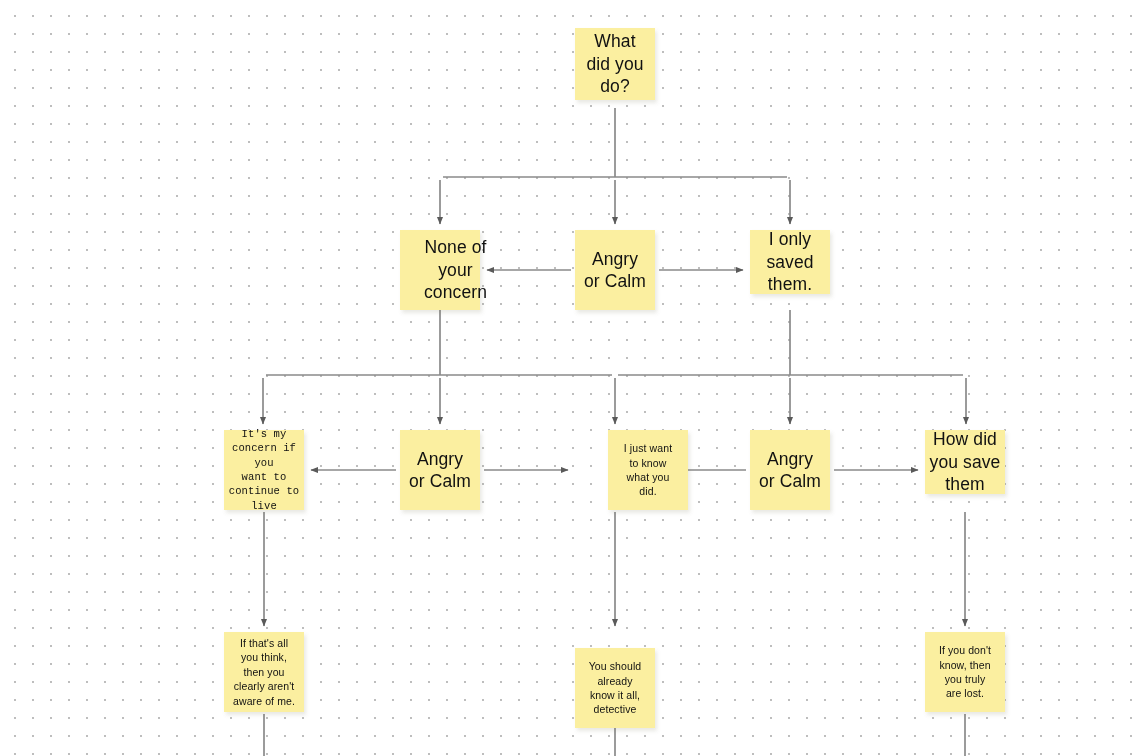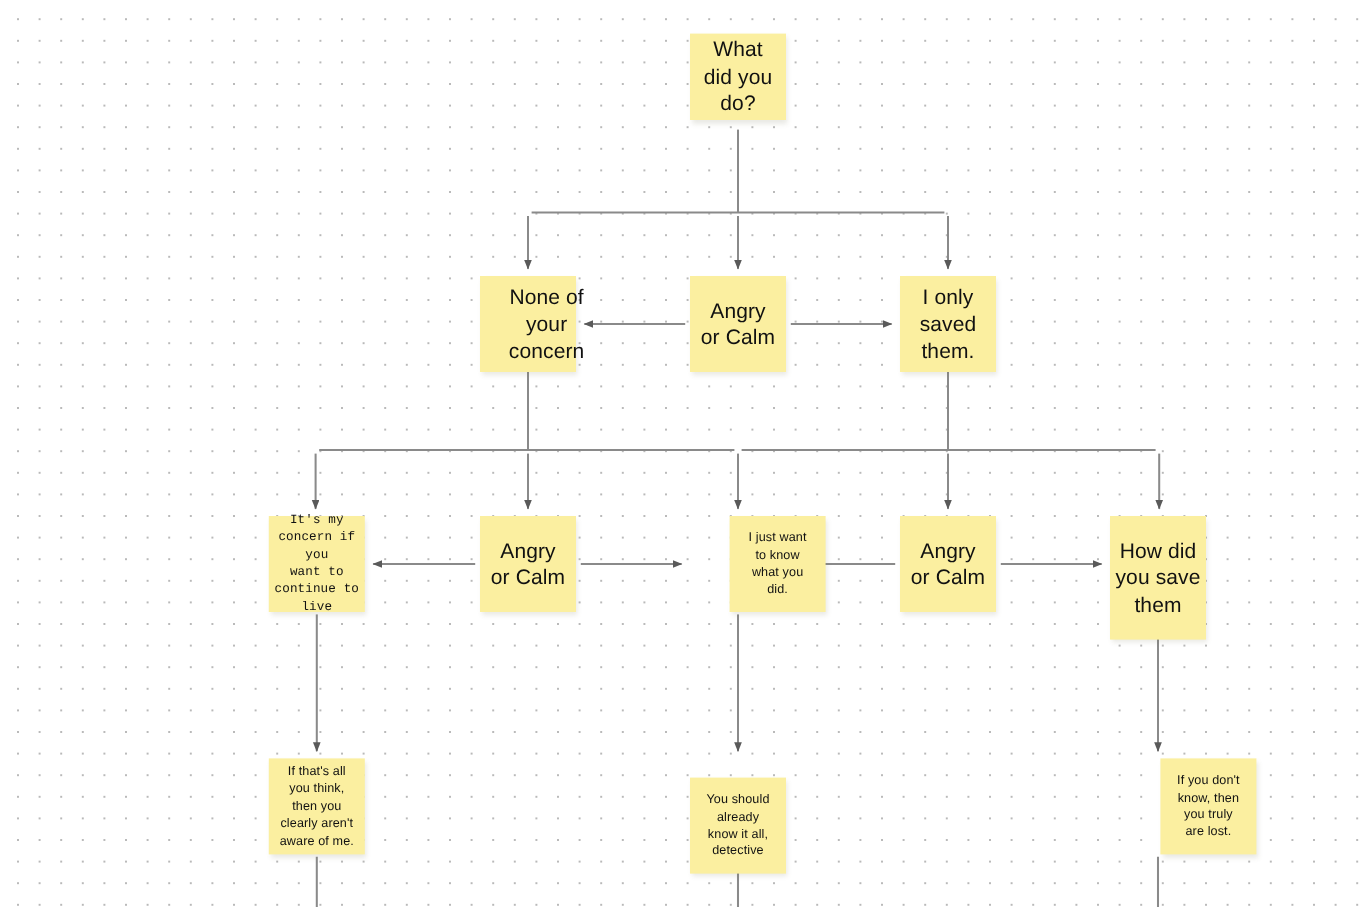--- a/index.html
+++ b/index.html
@@ -92,46 +92,46 @@
   </svg>
 
   <div class="node big" style="left:575px;top:28px;width:80px;height:72px;">What
 did you
 do?</div>
   <div class="node big" style="left:400px;top:230px;width:80px;height:80px;padding-left:35px;">None of
 your
 concern</div>
   <div class="node big" style="left:575px;top:230px;width:80px;height:80px;">Angry
 or Calm</div>
-  <div class="node big" style="left:750px;top:230px;width:80px;height:80px;">I only
+  <div class="node big" style="left:750px;top:230px;width:80px;height:64px;">I only
 saved
 them.</div>
   <div class="node small" style="left:224px;top:430px;width:80px;height:80px;font-family:Liberation Mono, monospace;">It's my
 concern if you
 want to
 continue to
 live</div>
   <div class="node big" style="left:400px;top:430px;width:80px;height:80px;">Angry
 or Calm</div>
   <div class="node small" style="left:575px;top:430px;width:80px;height:80px;margin-left:33px;">I just want
 to know
 what you
 did.</div>
   <div class="node big" style="left:750px;top:430px;width:80px;height:80px;">Angry
 or Calm</div>
-  <div class="node big" style="left:925px;top:430px;width:80px;height:103px;">How did
+  <div class="node big" style="left:925px;top:430px;width:80px;height:64px;">How did
 you save
 them</div>
   <div class="node small" style="left:224px;top:632px;width:80px;height:80px;">If that's all
 you think,
 then you
 clearly aren't
 aware of me.</div>
   <div class="node small" style="left:575px;top:648px;width:80px;height:80px;">You should
 already
 know it all,
 detective</div>
-  <div class="node small" style="left:925px;top:632px;width:80px;height:80px;margin-left:42px;">If you don't
+  <div class="node small" style="left:925px;top:632px;width:80px;height:80px;">If you don't
 know, then
 you truly
 are lost.</div>
 
 </div>
 
 </body></html>

